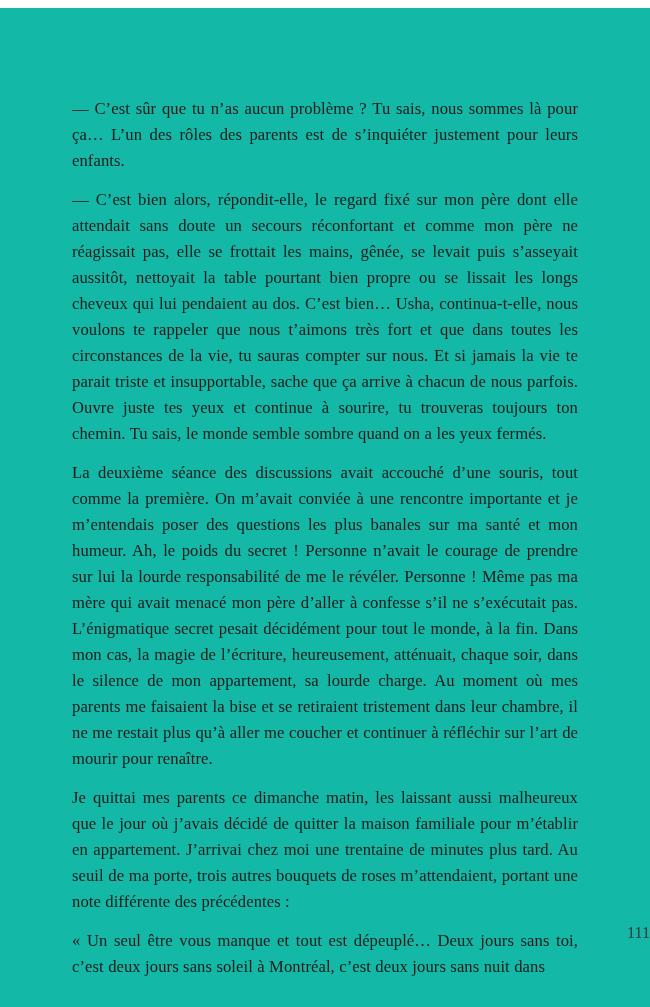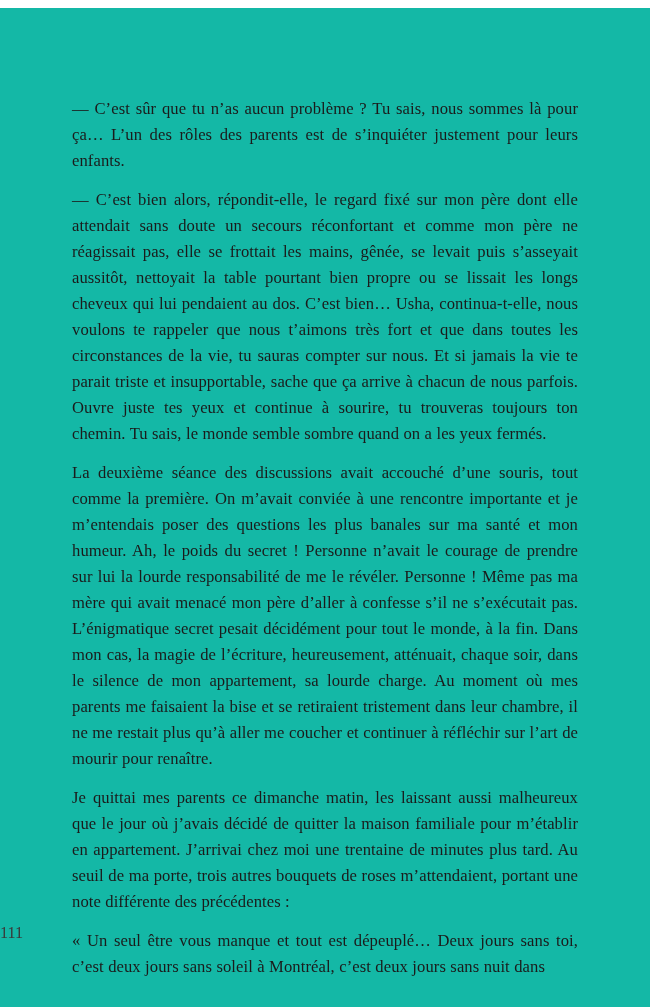--- a/index.html
+++ b/index.html
@@ -51,21 +51,21 @@
     margin-bottom: 0;
   }
 
   
 
   .folio {
     position: absolute;
     left: 0;
     top: 915px;
     width: 650px;
-    text-align: left;
+    text-align: right;
     font-size: 16.2px;
     line-height: 20px;
     color: #3a3a3a;
     font-family: "Liberation Serif", "DejaVu Serif", serif;
   }
 </style>
 </head>
 <body>
 
 <div class="page">

